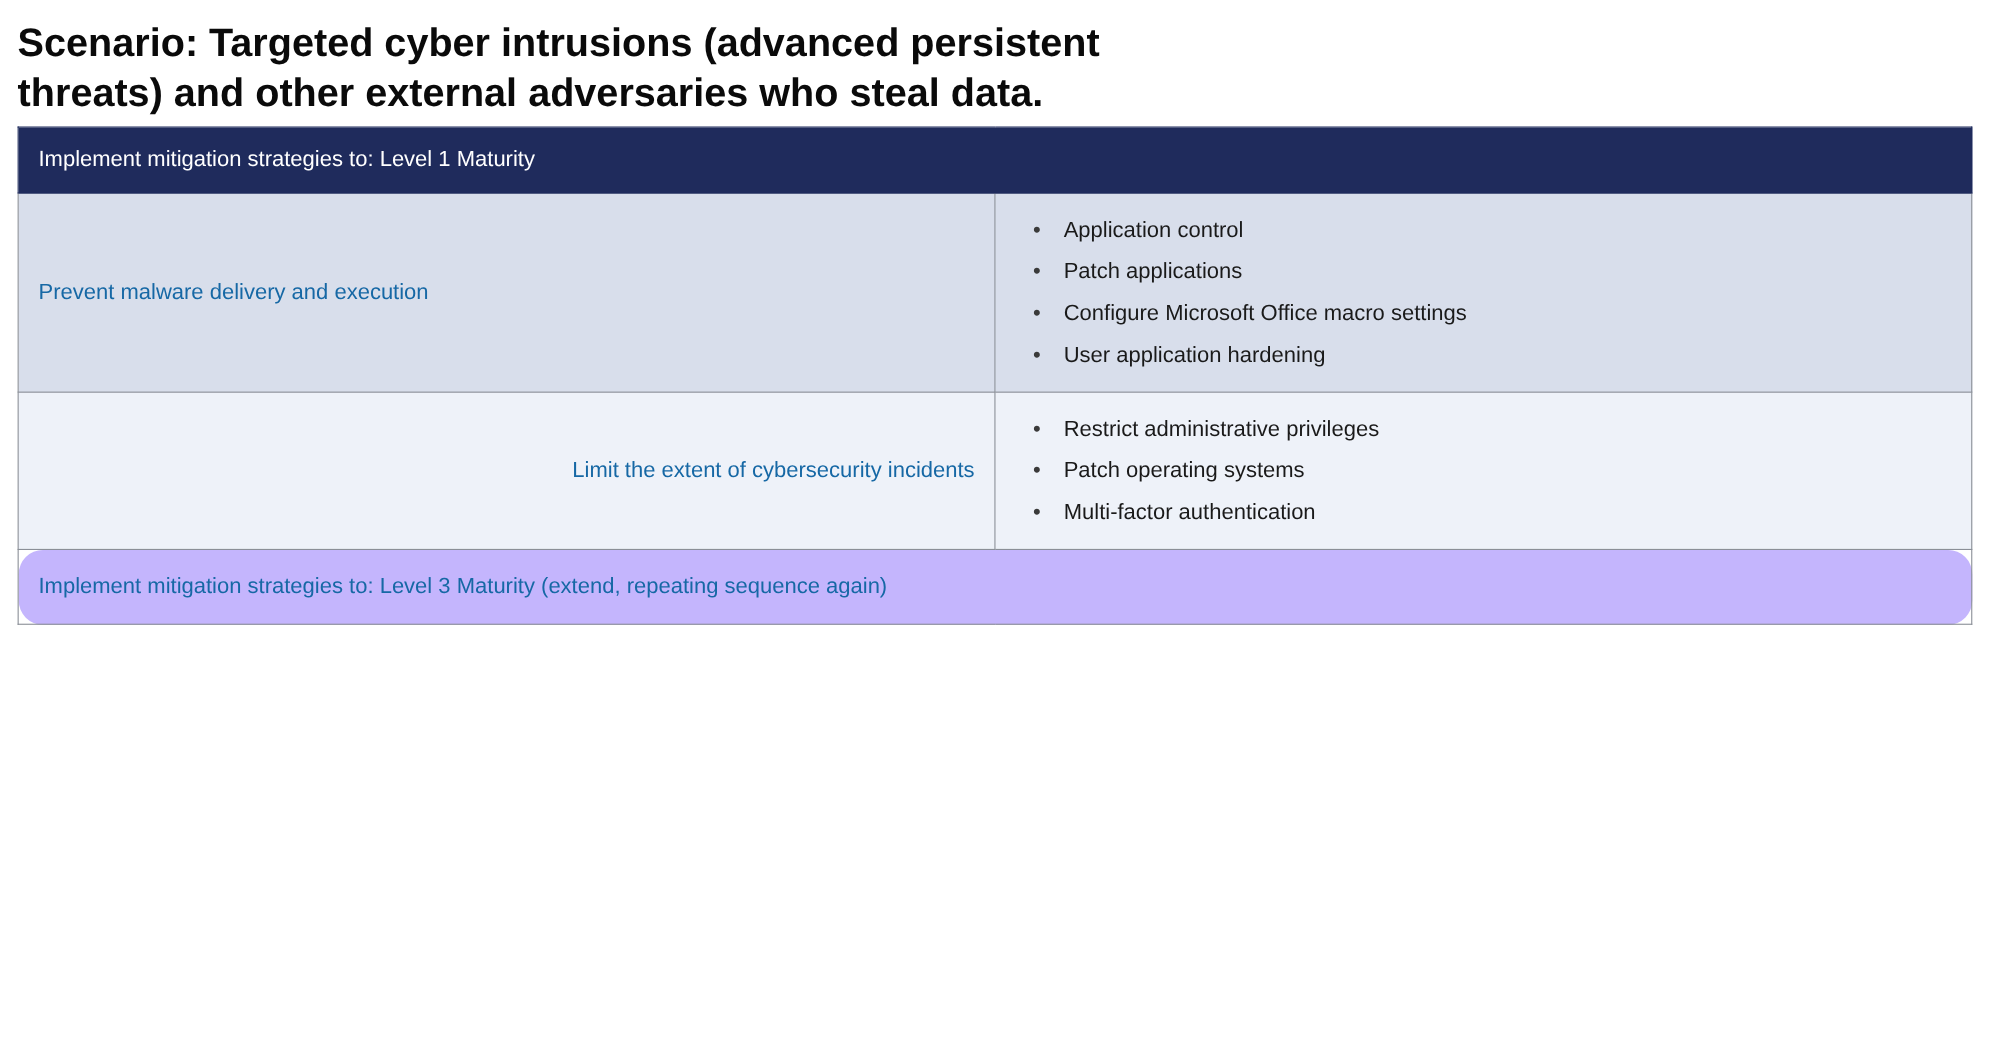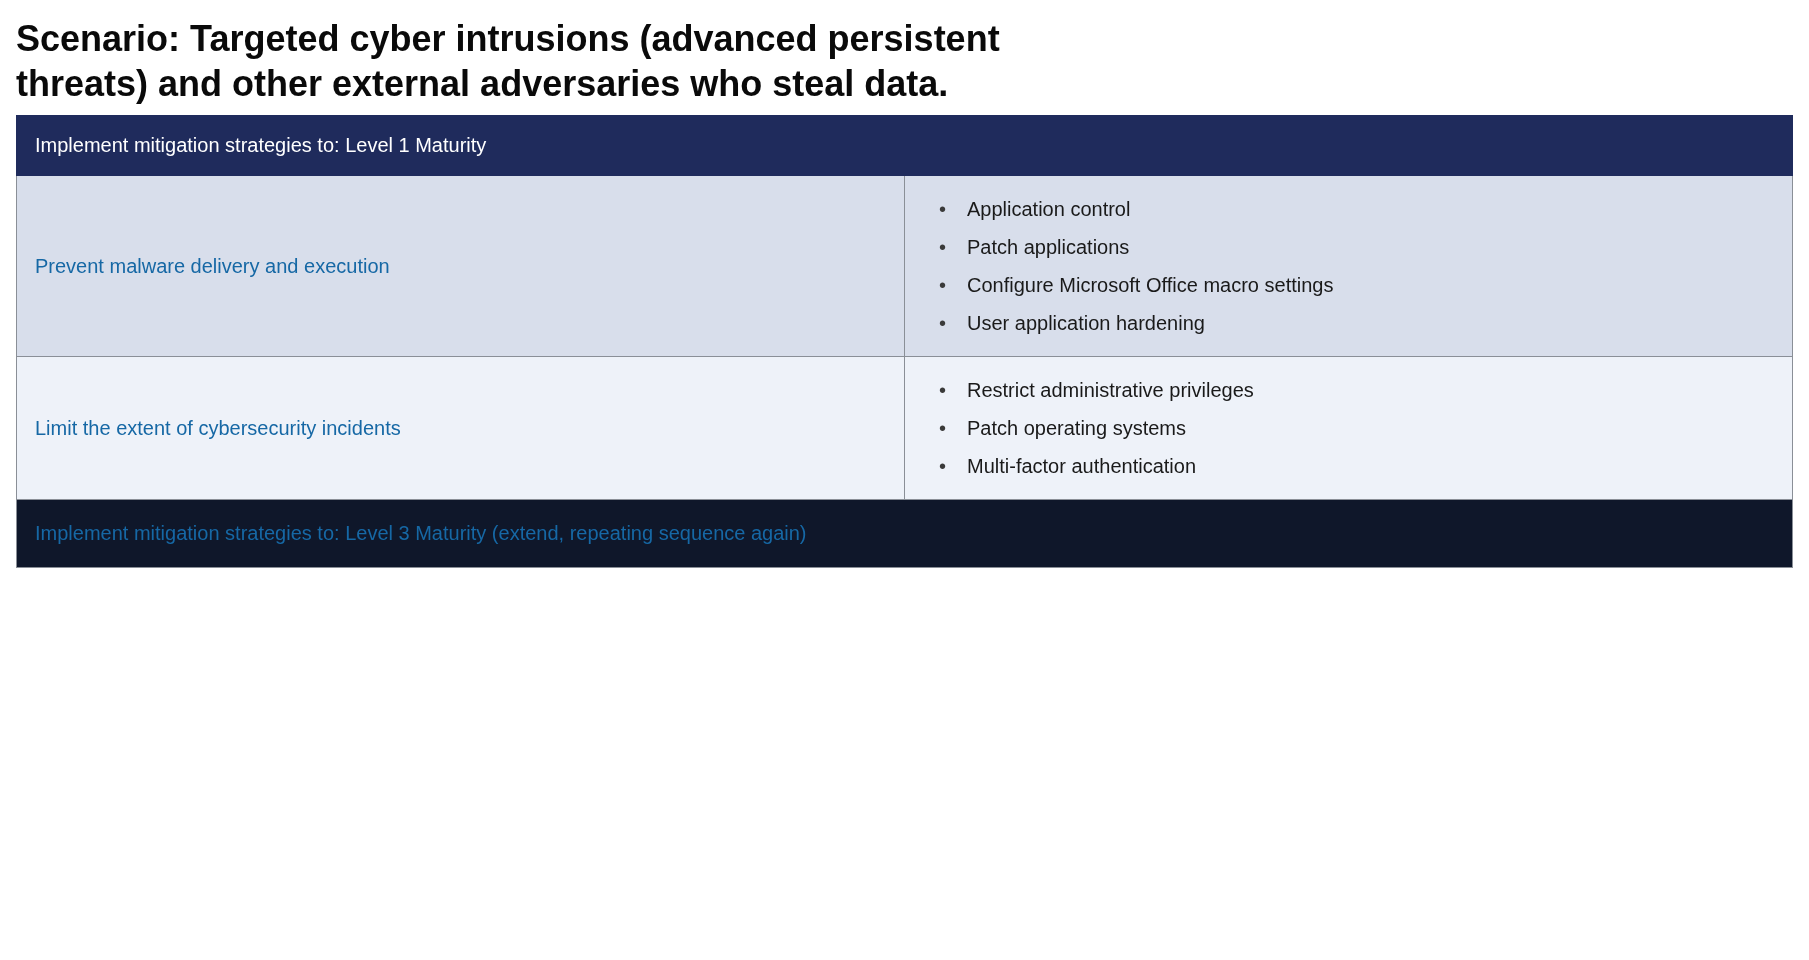--- a/index.html
+++ b/index.html
@@ -49,29 +49,29 @@
     .items-cell {
       width: 50%;
       background: #eef2f9;
       color: #1a1a1a;
       padding-top: 18px;
       padding-bottom: 18px;
       padding-left: 28px;
     }
     .row-a .cat-cell { background: #d8deeb; }
     .row-a .items-cell { background: #d8deeb; }
-    .row-b .cat-cell { background: #eef2f9; }
+    .row-b .cat-cell { background: #eef2f9; text-align: right; }
     .row-b .items-cell { background: #eef2f9; }
     .link-row td {
       color: #1668a5;
       padding-top: 22px;
       padding-bottom: 22px;
     }
     .link-a td { background: #eef2f9; }
-    .link-b td { background: #0f172a; }
+    .link-b td { background: #c4b5fd; border-radius: 22px; }
     ul.items {
       list-style: none;
       padding-left: 16px;
     }
     ul.items li {
       position: relative;
       padding-left: 28px;
       line-height: 1.9;
     }
     ul.items li::before {

